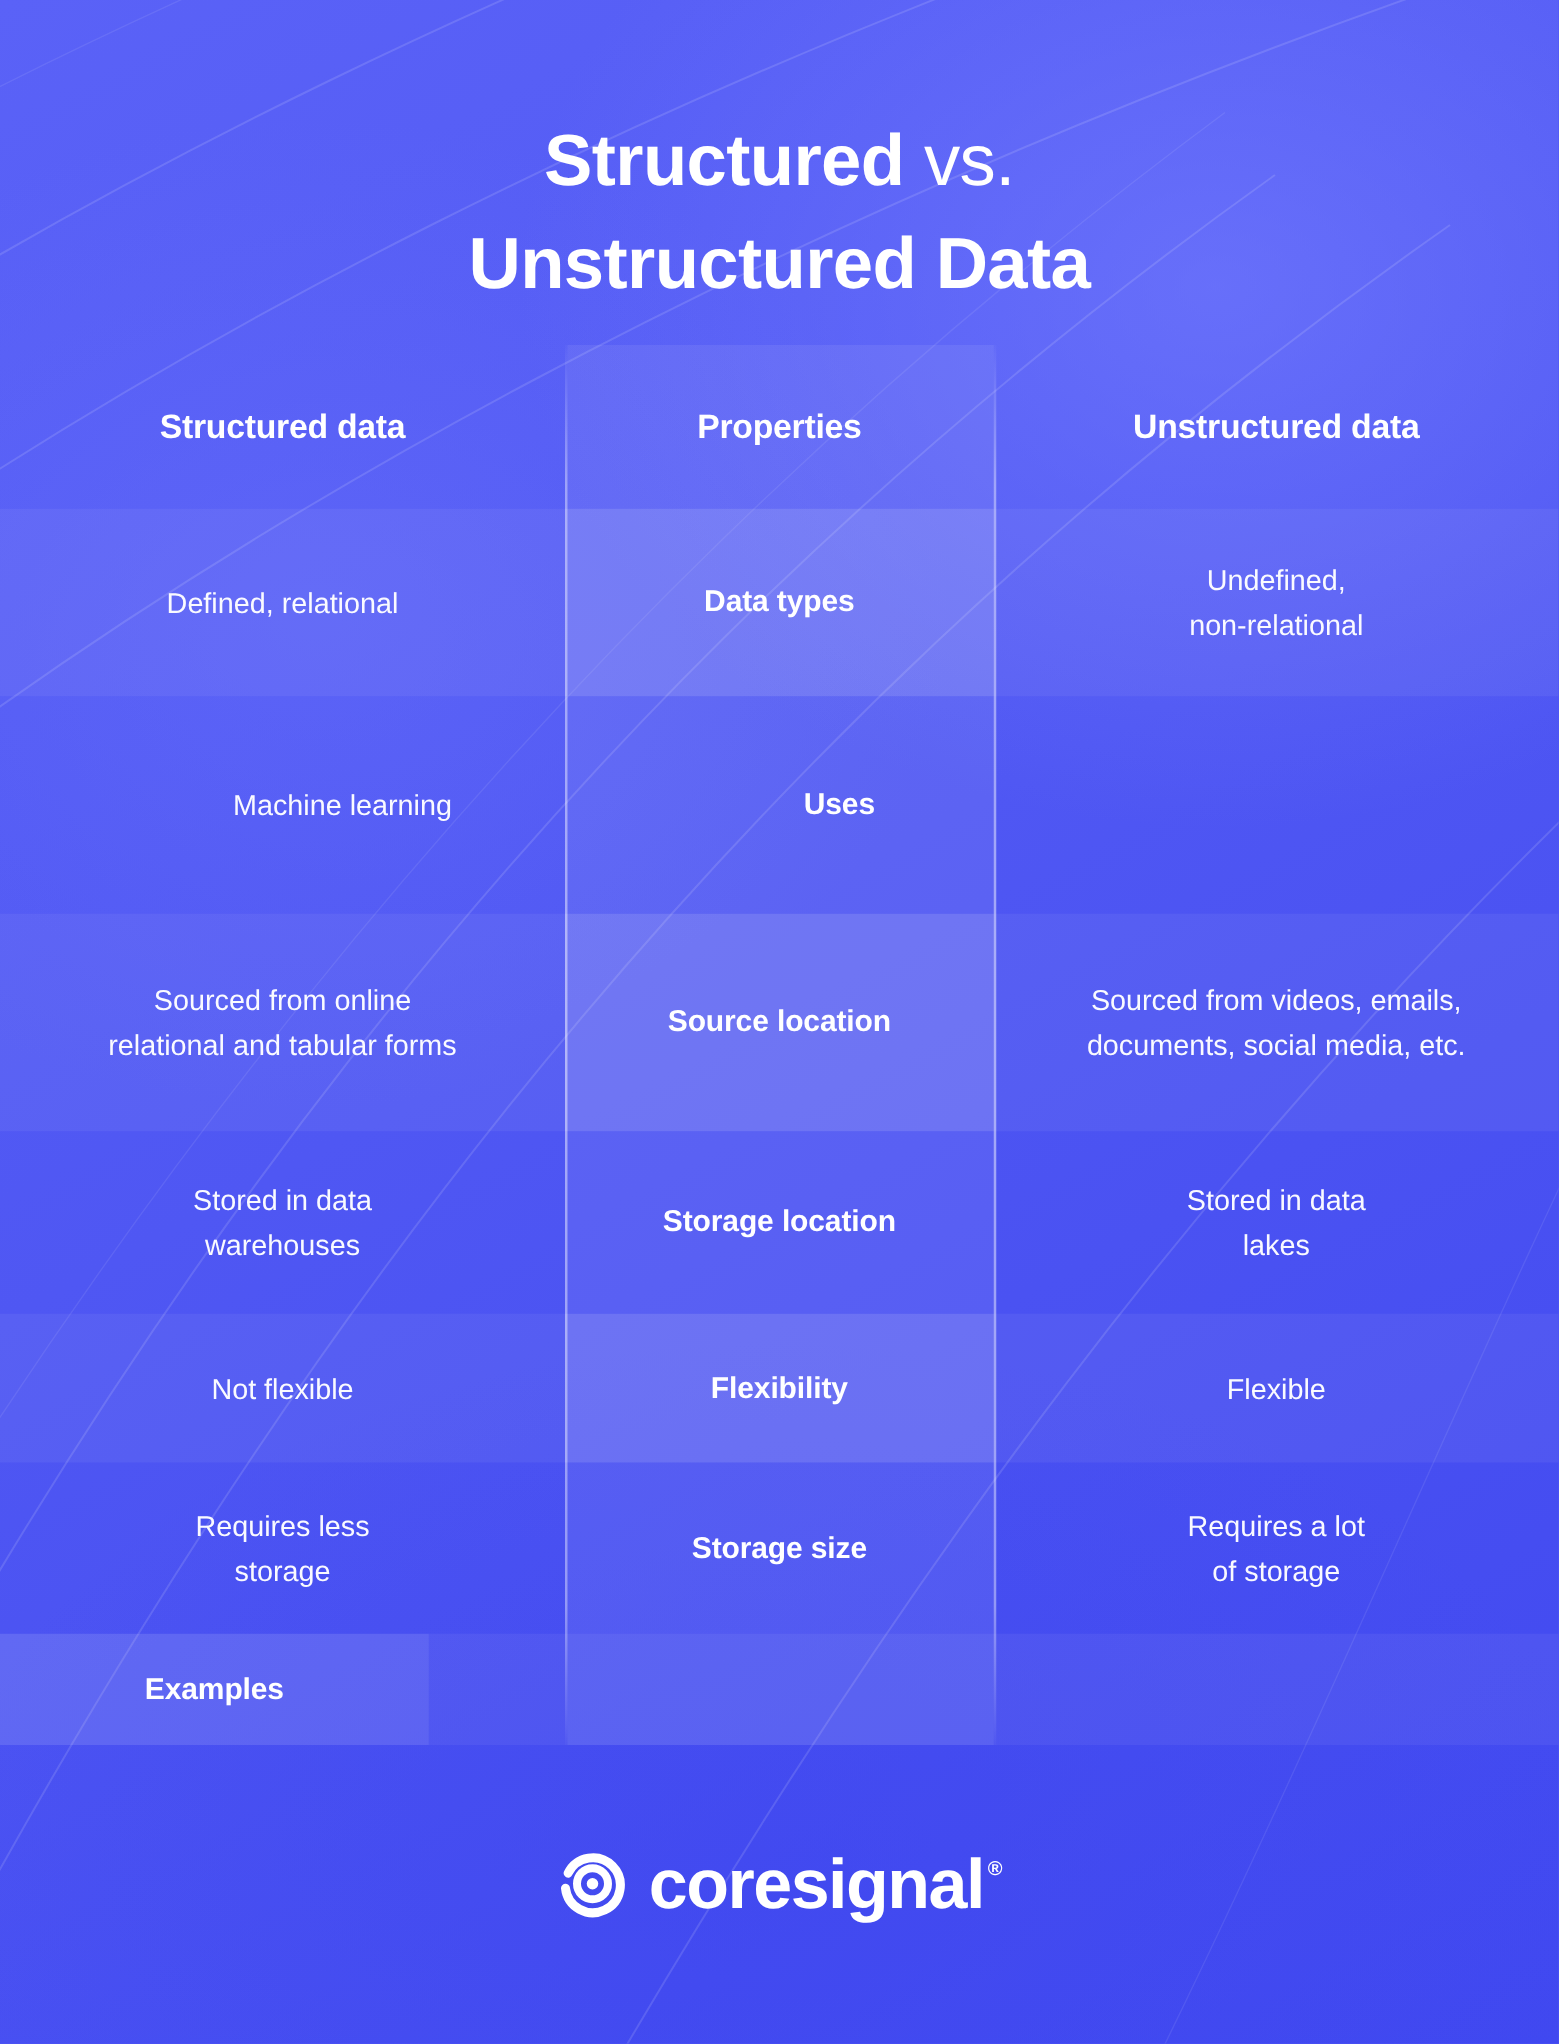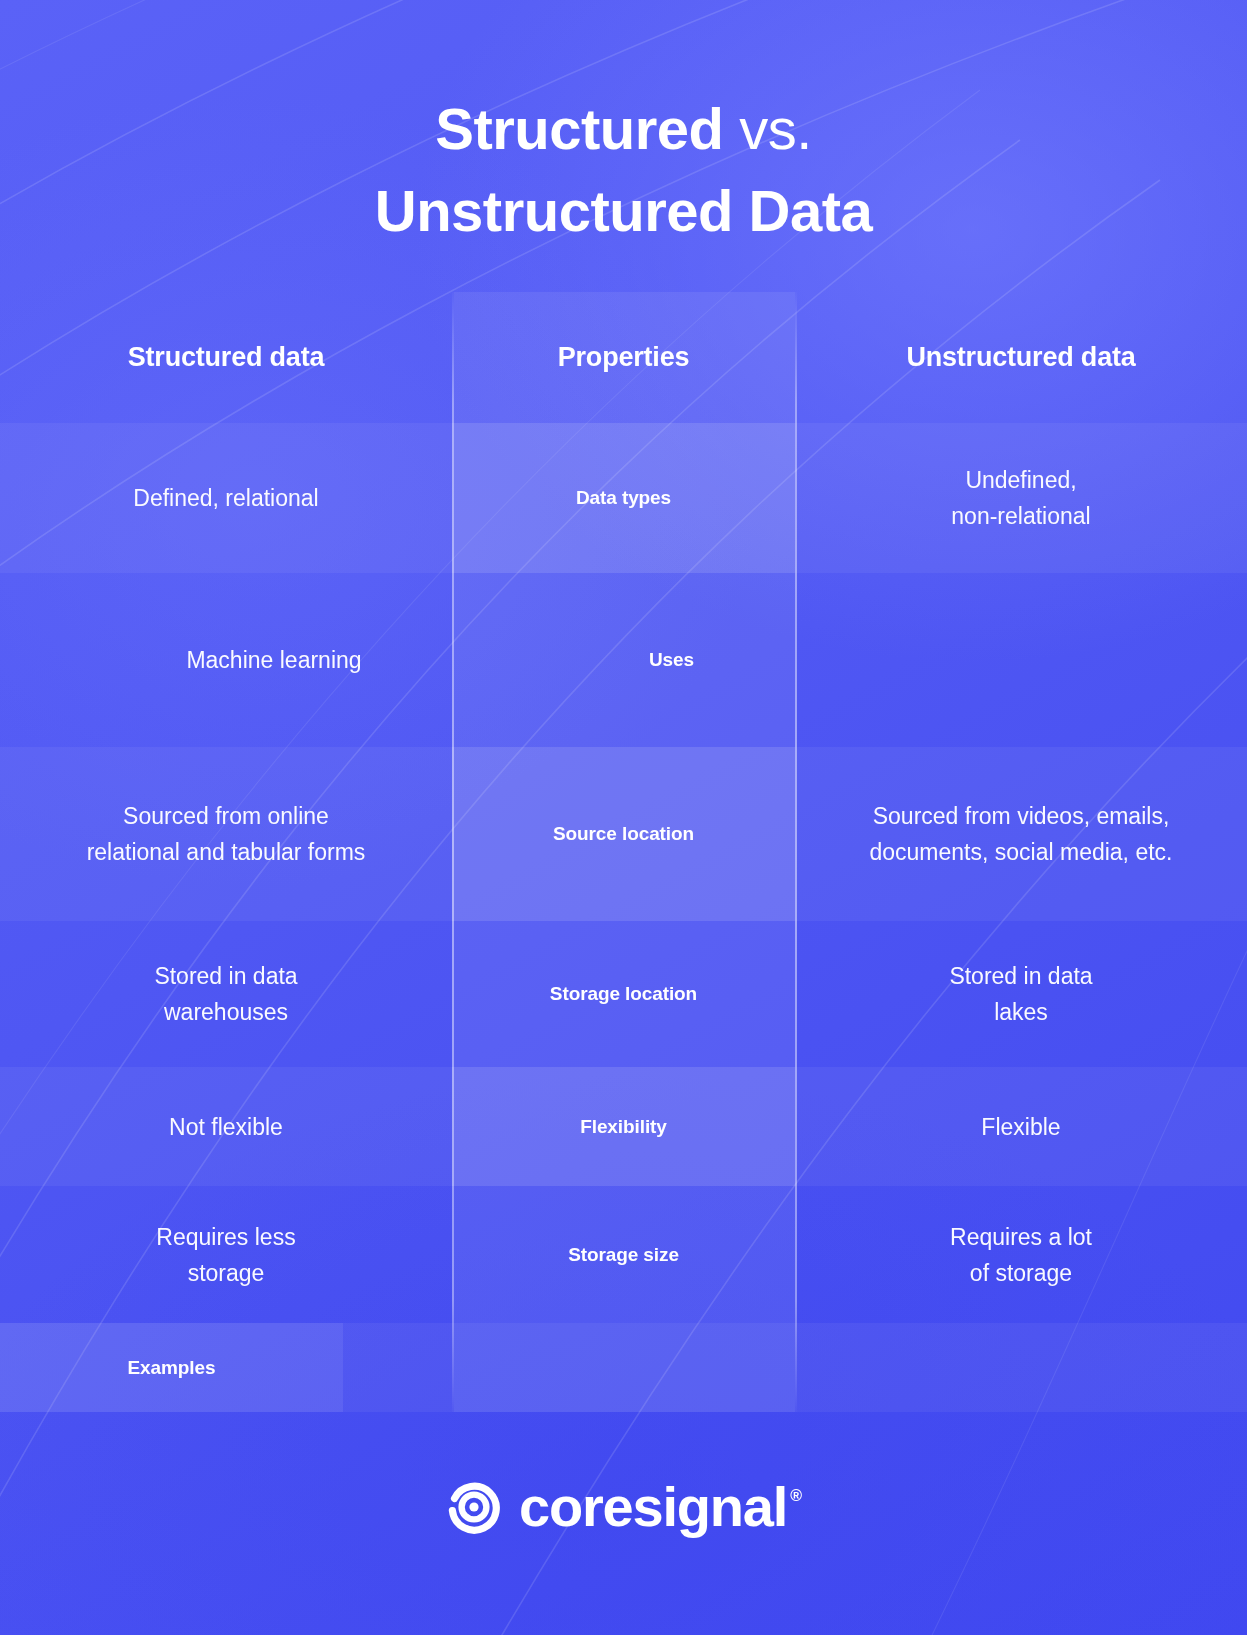--- a/index.html
+++ b/index.html
@@ -57,21 +57,21 @@
     letter-spacing:-0.5px;
     white-space:nowrap;
   }
   .t-strong { font-weight:700; }
   .t-light  { font-weight:400; }
 
   
   #table {
     position:absolute;
     left:0;
-    top:292px;
+    top:276px;
     width:1247px;
     height:1120px;
   }
 
   
   .v-divider {
     position:absolute;
     top:0;
     bottom:0;
     width:2px;
@@ -148,21 +148,21 @@
 
   
   .row-body .cell-left span,
   .row-body .cell-right span {
     font-size:23px;
     font-weight:400;
     line-height:36px;
     color:rgba(255,255,255,0.97);
   }
   .row-body .cell-mid span {
-    font-size:19px;
+    font-size:24px;
     font-weight:700;
     line-height:34px;
     letter-spacing:-0.1px;
   }
   .cell-right span { max-width:330px; }
   .cell-left  span { max-width:300px; }
 
   
   #footer {
     position:absolute;

